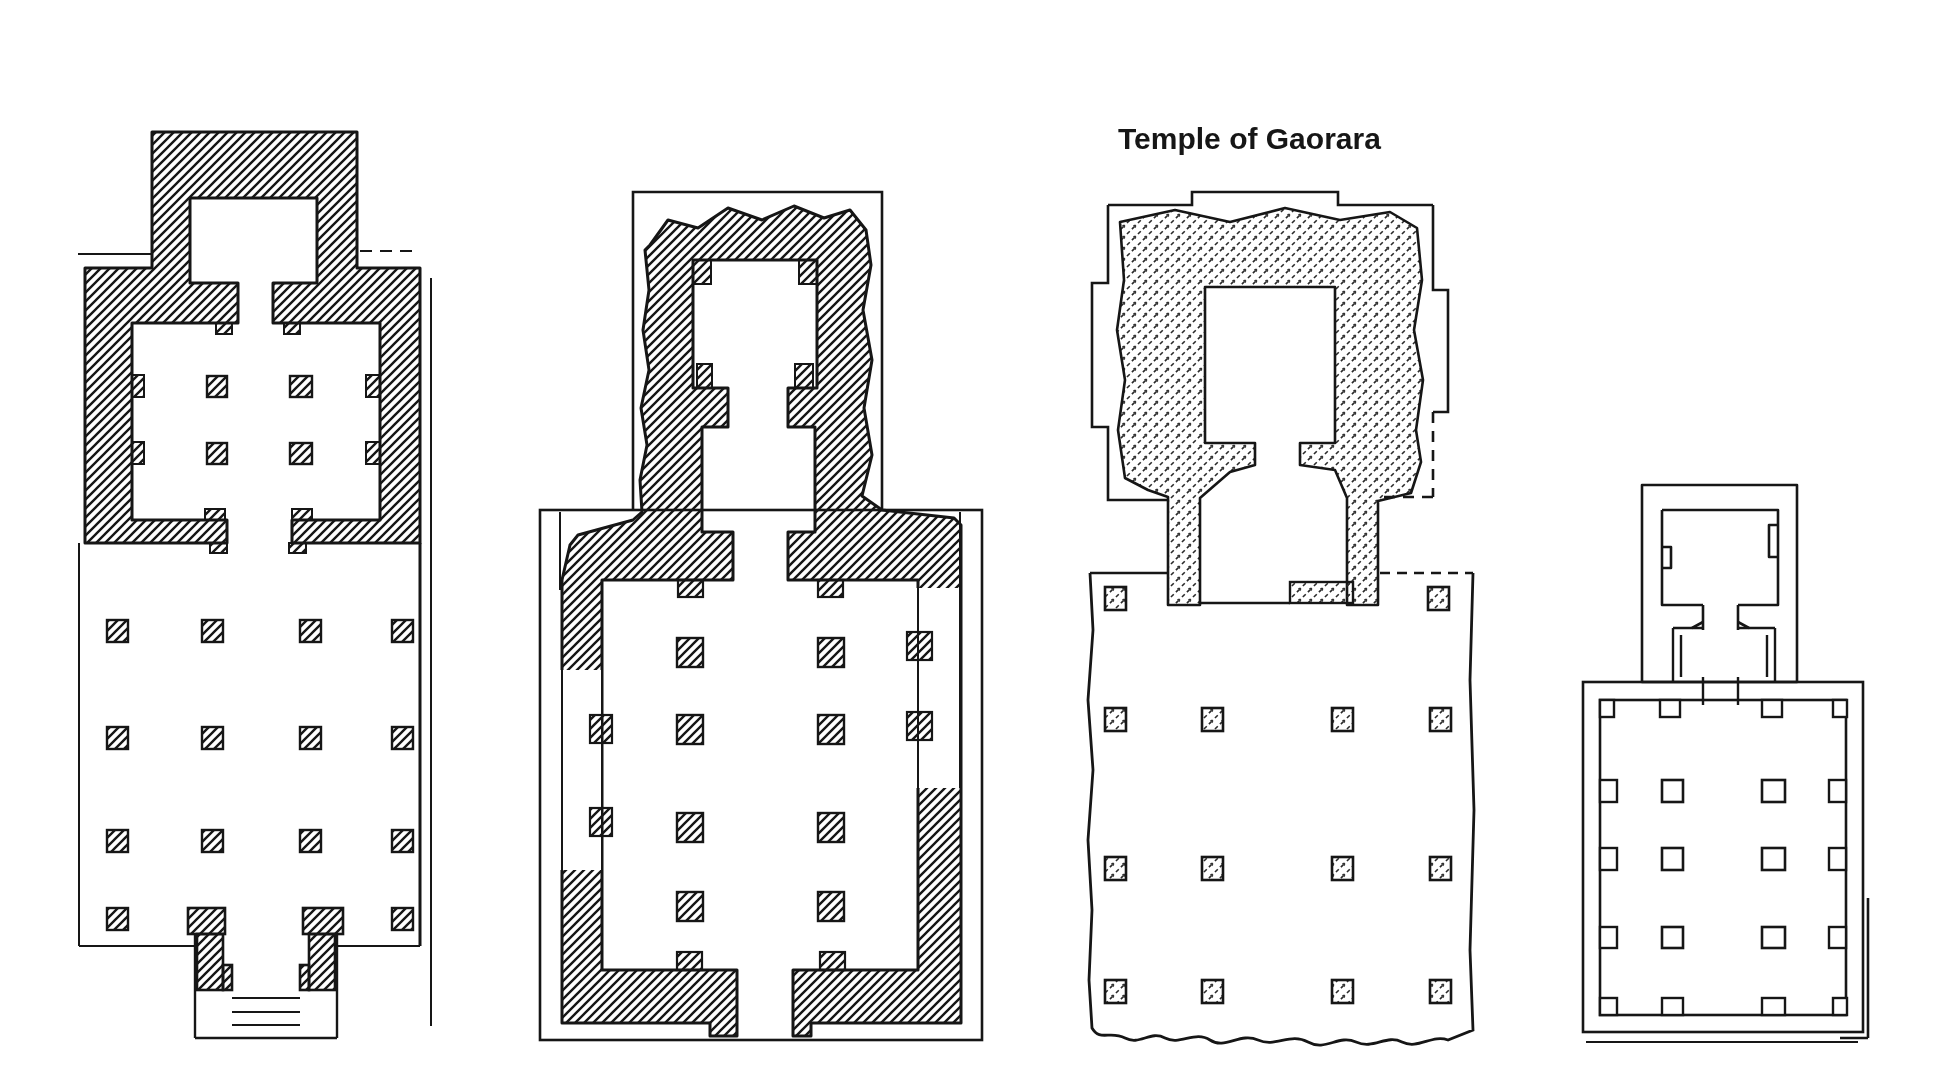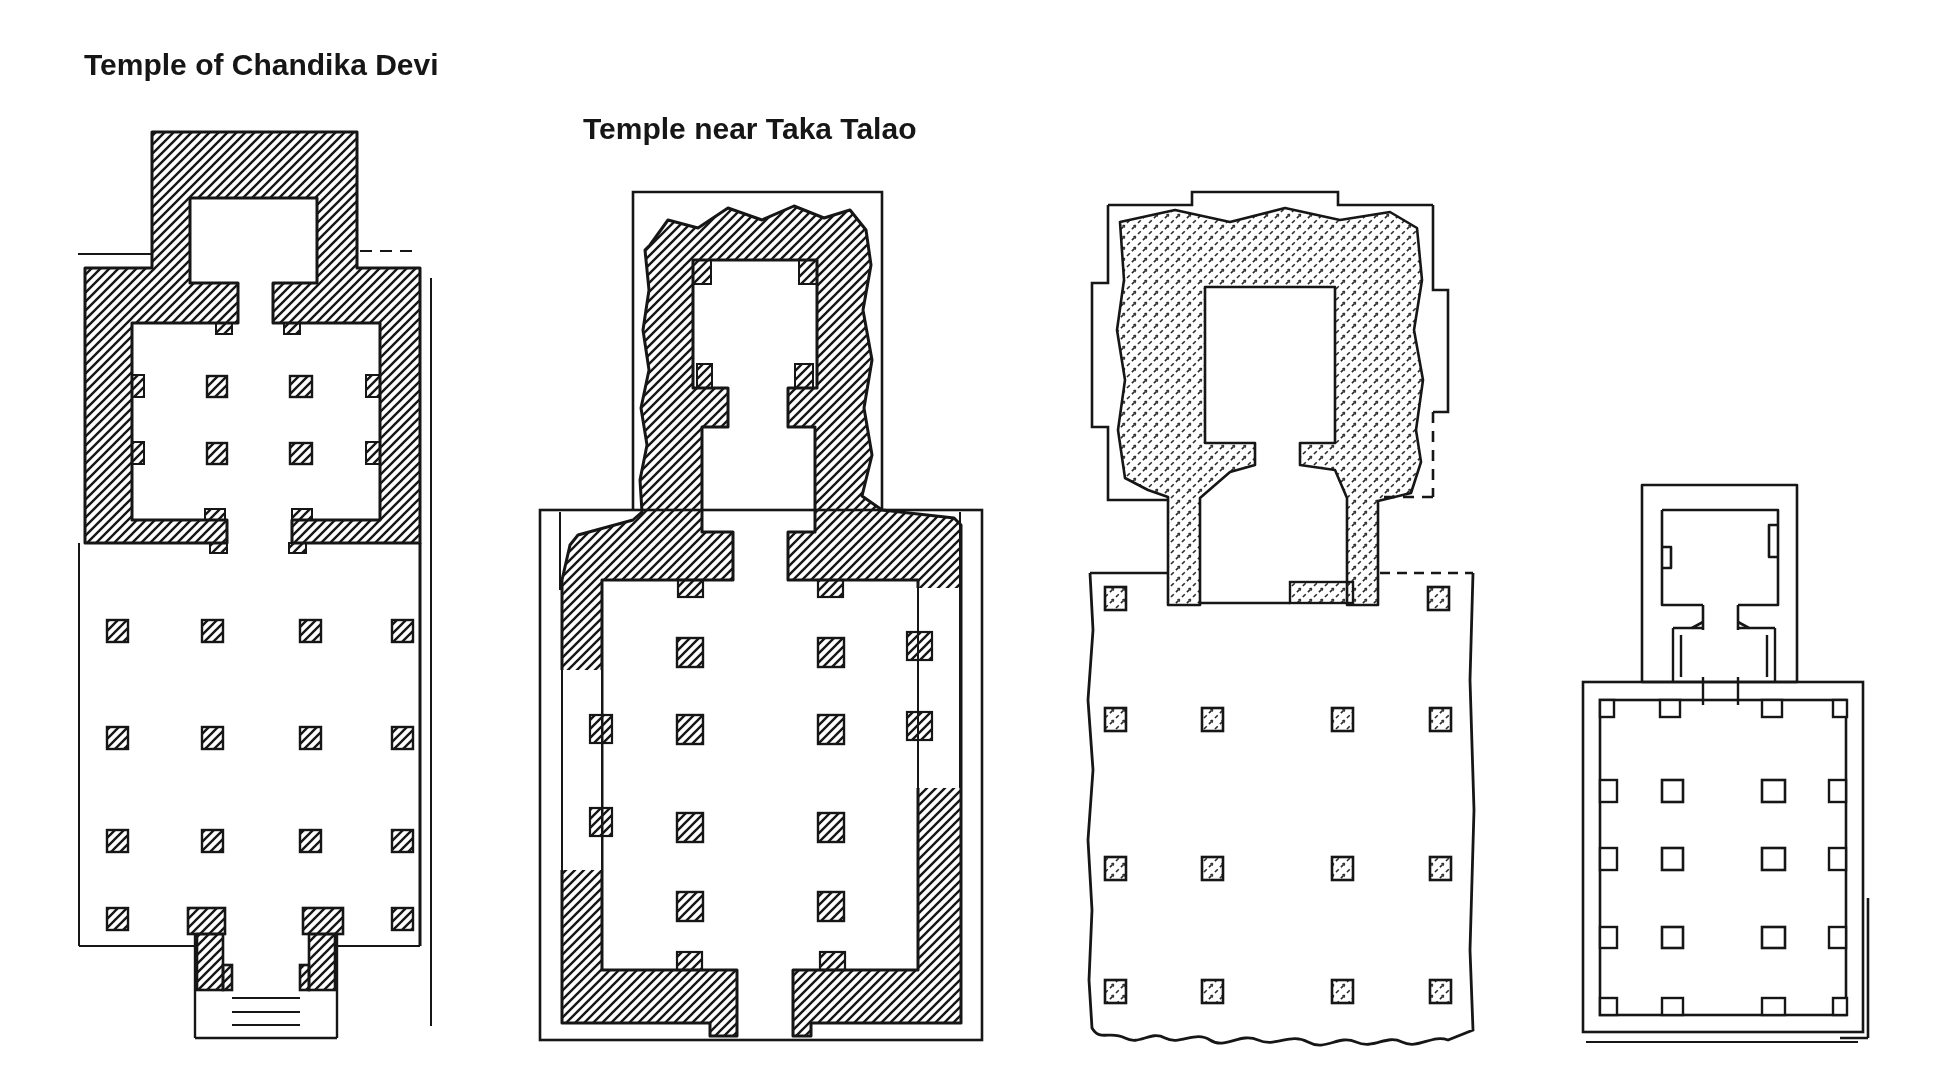--- a/index.html
+++ b/index.html
@@ -12,22 +12,21 @@
     letter-spacing:0px;white-space:nowrap;
   }
   svg{position:absolute;overflow:visible;}
   svg path, svg rect, svg line{vector-effect:none;}
 </style>
 </head>
 <body>
 
 <div id="canvas">
 
-  <div class="plan-title" style="left:84px;top:48px;">Temple of Chandika Devi</div>
-  <div class="plan-title" style="left:583px;top:112px;">Temple near Taka Talao</div>
+  <div class="plan-title" style="left:1118px;top:122px;">Temple of Gaorara</div>
 
   <svg style="left:60px;top:120px;" width="400" height="957" viewBox="0 0 400 957">
     <defs>
       <pattern id="h1" width="9" height="9" patternUnits="userSpaceOnUse">
         <path d="M-2,11 L11,-2 M-2,2 L2,-2 M7,11 L11,7" stroke="#161616" stroke-width="2.4" fill="none"></path>
       </pattern>
     </defs>
 
     <path d="M25,148 L92,148 L92,12 L297,12 L297,148 L360,148 L360,423 L232,423 L232,400 L320,400 L320,203
          L213,203 L213,163 L257,163 L257,78 L130,78 L130,163 L178,163 L178,203 L72,203 L72,400 L167,400

